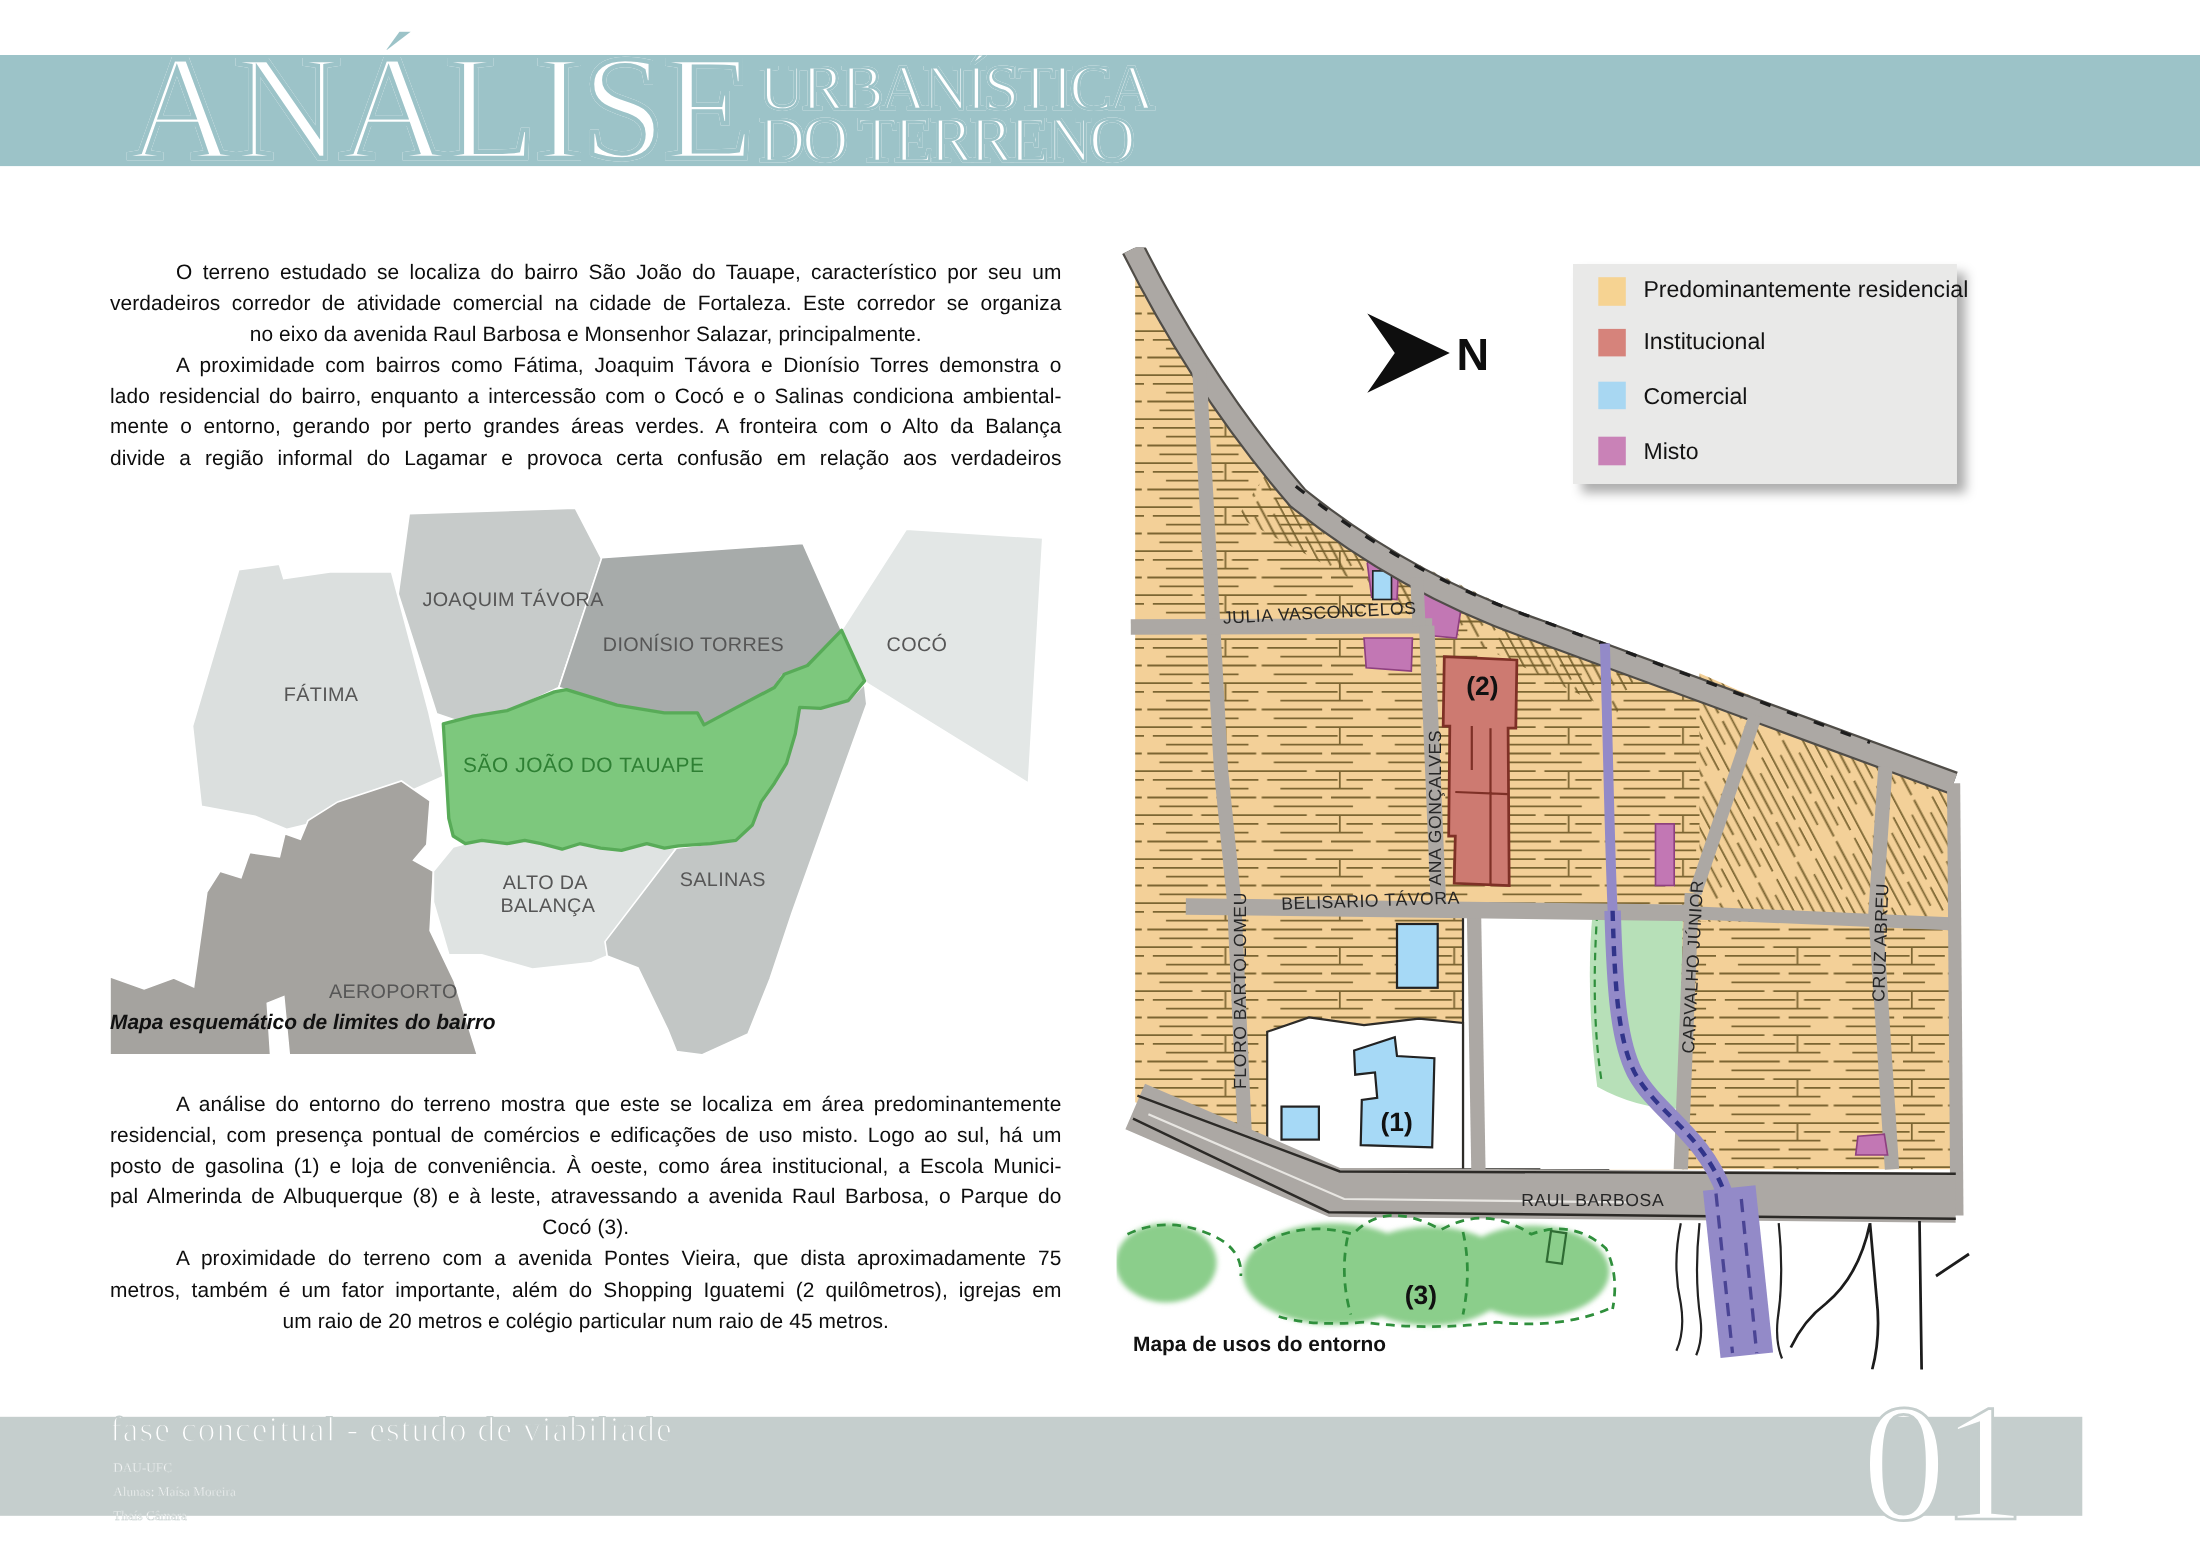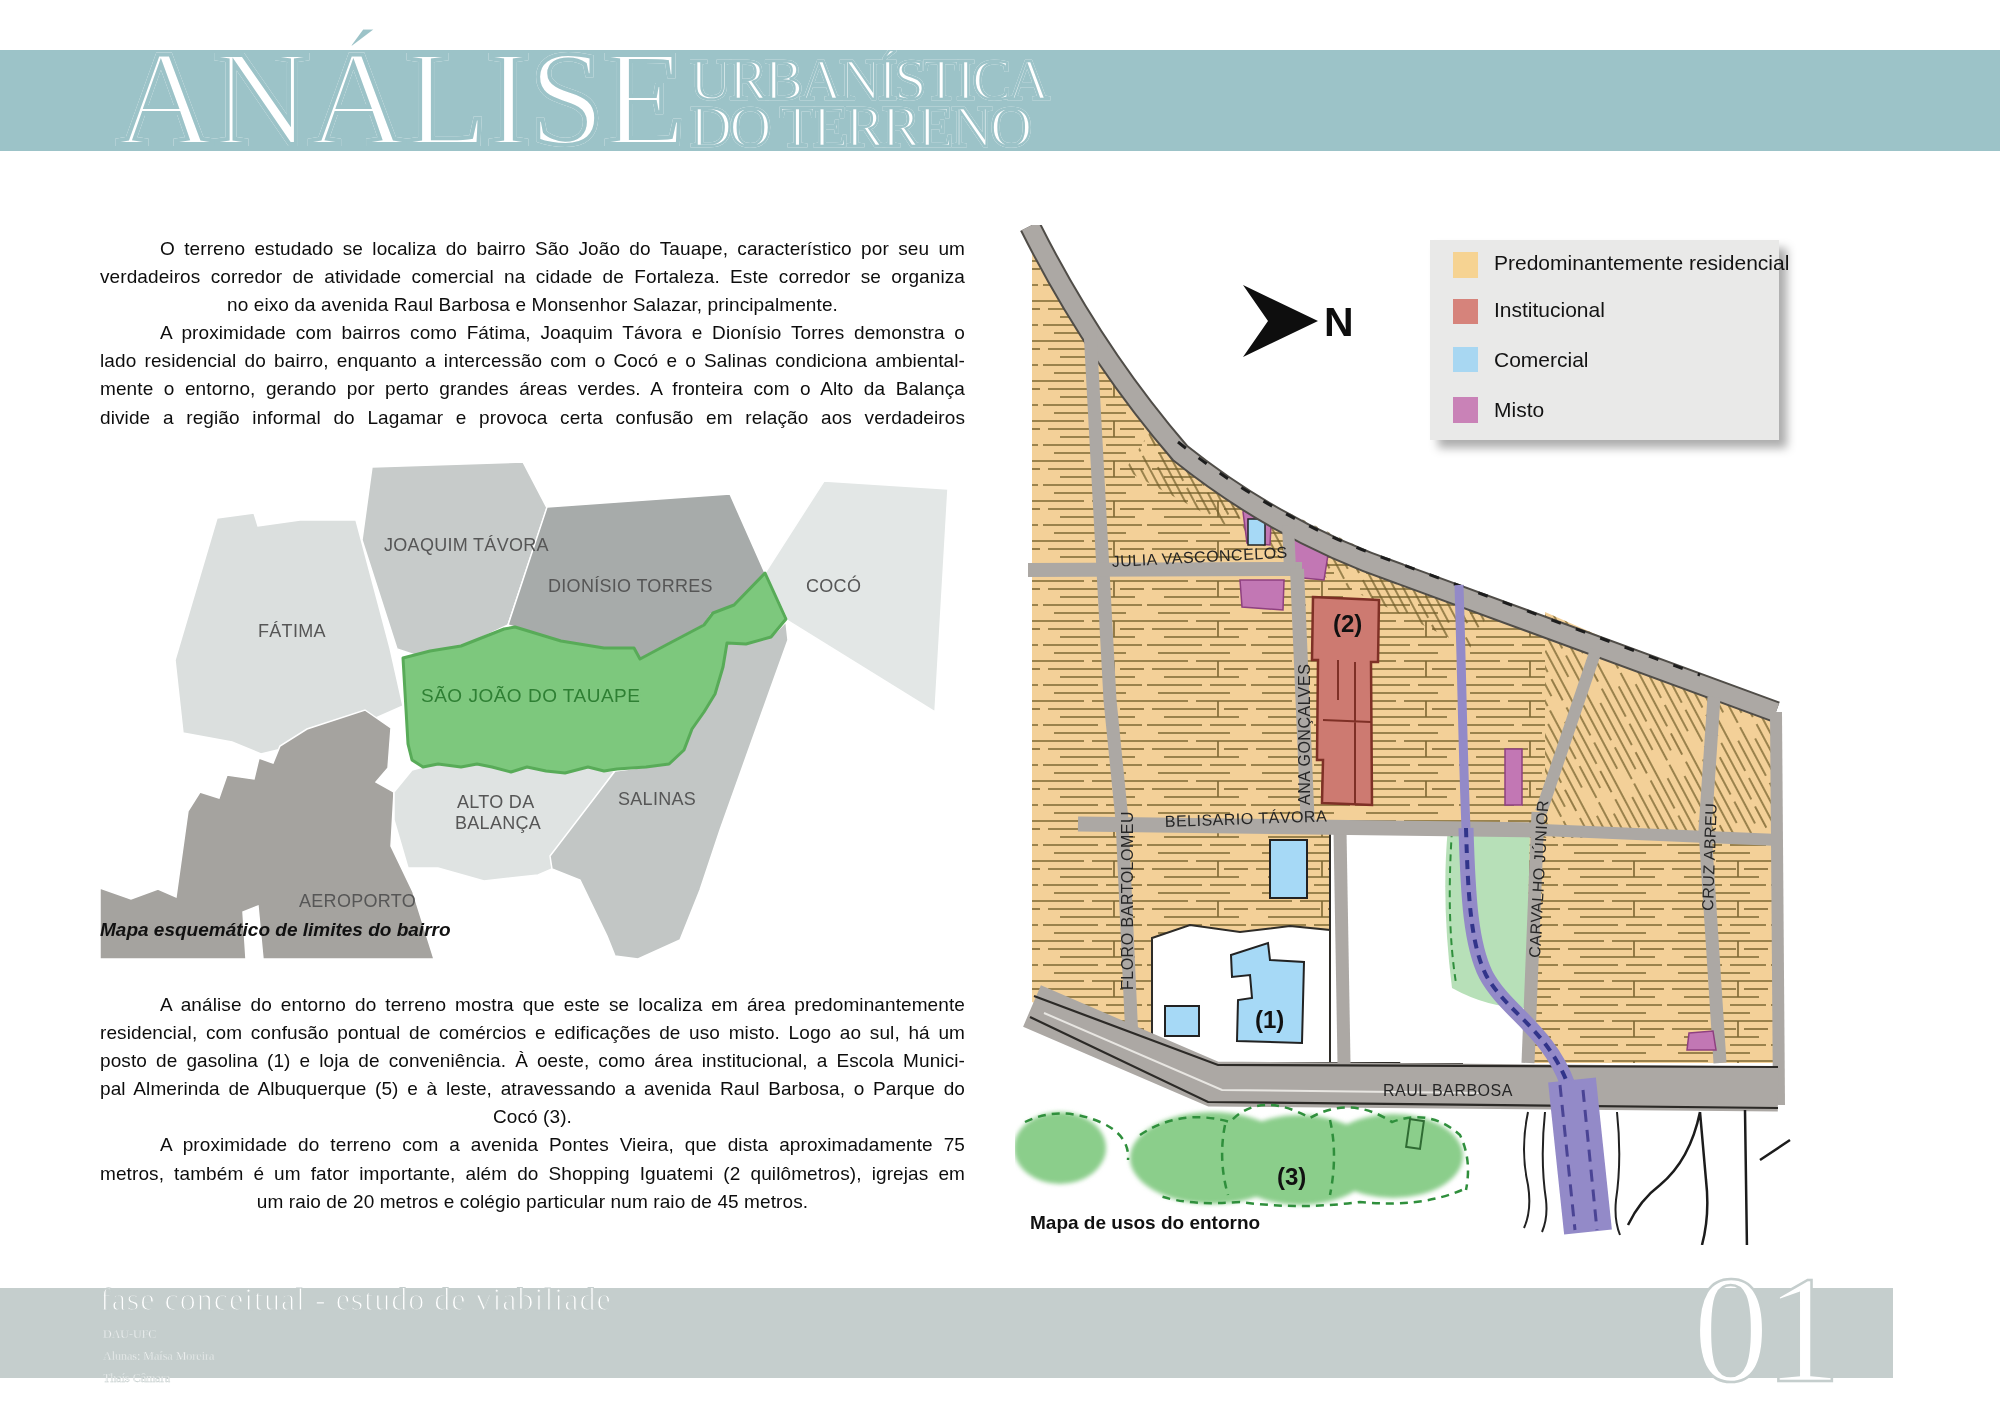--- a/index.html
+++ b/index.html
@@ -78,23 +78,23 @@
   </g>
 
   <text x="421" y="702" fill="#2e8033" font-size="19" letter-spacing="0.5" stroke="#7fc77f" stroke-width="4" paint-order="stroke" stroke-linejoin="round">SÃO JOÃO DO TAUAPE</text>
   </g>
 </svg>
 
 <div class="abs cap" style="left:100px;top:919px;font-style:italic;">Mapa esquemático de limites do bairro</div>
 
 <div class="abs body-text" style="left:100px;top:991px;">
   <div class="ln"><span style="display:inline-block;width:60px"></span>A análise do entorno do terreno mostra que este se localiza em área predominantemente</div>
-  <div class="ln">residencial, com confusão pontual de comércios e edificações de uso misto. Logo ao sul, há um</div>
+  <div class="ln">residencial, com presença pontual de comércios e edificações de uso misto. Logo ao sul, há um</div>
   <div class="ln">posto de gasolina (1) e loja de conveniência. À oeste, como área institucional, a Escola Munici-</div>
-  <div class="ln">pal Almerinda de Albuquerque (5) e à leste, atravessando a avenida Raul Barbosa, o Parque do</div>
+  <div class="ln">pal Almerinda de Albuquerque (8) e à leste, atravessando a avenida Raul Barbosa, o Parque do</div>
   <div class="lnl">Cocó (3).</div>
   <div class="ln"><span style="display:inline-block;width:60px"></span>A proximidade do terreno com a avenida Pontes Vieira, que dista aproximadamente 75</div>
   <div class="ln">metros, também é um fator importante, além do Shopping Iguatemi (2 quilômetros), igrejas em</div>
   <div class="lnl">um raio de 20 metros e colégio particular num raio de 45 metros.</div>
 </div>
 
 <svg class="abs" style="left:1015px;top:225px" width="985" height="1020" viewBox="1015 225 985 1020">
   <defs>
     <pattern id="hatch" width="104" height="40" patternUnits="userSpaceOnUse">
       <g stroke="#6f5a26" stroke-width="1.6" opacity="0.9">

